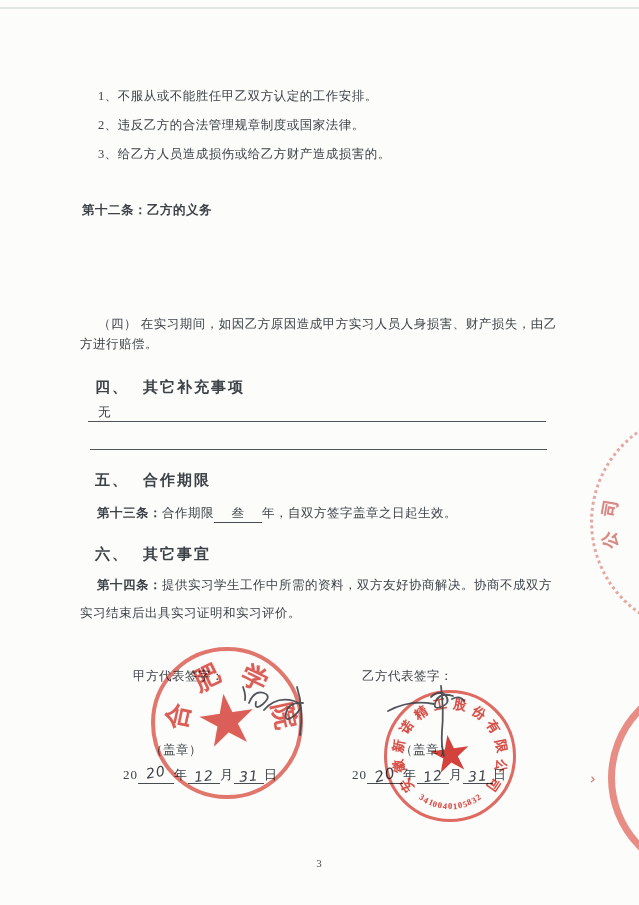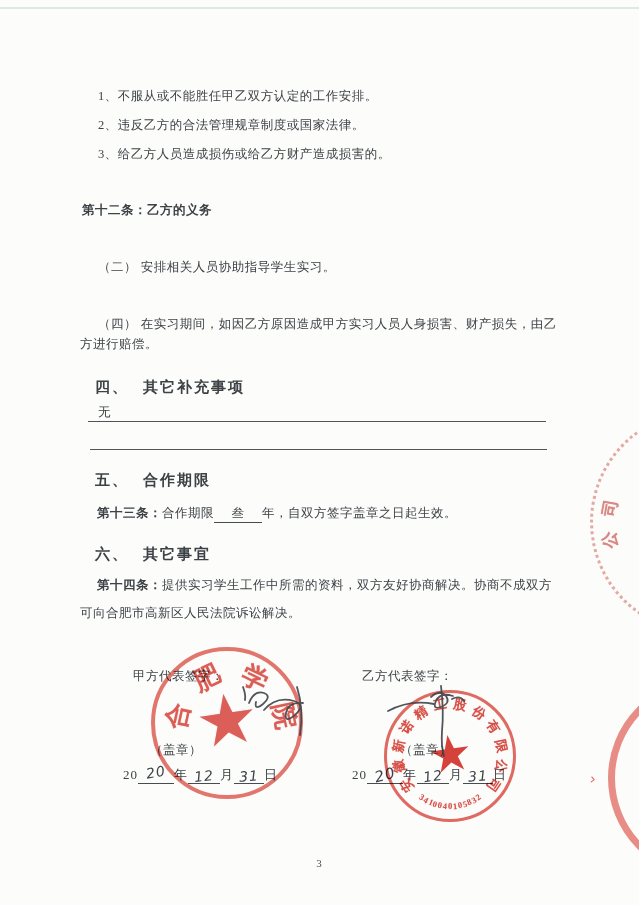--- a/index.html
+++ b/index.html
@@ -46,36 +46,35 @@
 </head>
 <body>
 
 <div class="page">
   <div class="scanline"></div>
 
   <div class="line" style="left:98px;top:88px">1、不服从或不能胜任甲乙双方认定的工作安排。</div>
   <div class="line" style="left:98px;top:117px">2、违反乙方的合法管理规章制度或国家法律。</div>
   <div class="line" style="left:98px;top:146px">3、给乙方人员造成损伤或给乙方财产造成损害的。</div>
   <div class="line b" style="left:82px;top:202px">第十二条：乙方的义务</div>
-  <div class="line" style="left:98px;top:259px">（二） 安排相关人员协助指导学生实习。</div>
   <div class="line" style="left:98px;top:316px">（四） 在实习期间，如因乙方原因造成甲方实习人员人身损害、财产损失，由乙</div>
   <div class="line" style="left:80px;top:336px">方进行赔偿。</div>
 
   <div class="hdr" style="left:95px;top:378px"><span>四、</span><span class="gap"></span><span>其它补充事项</span></div>
   <div class="fillline" style="left:88px;top:403px;width:458px">
       <span class="fillword">无</span>
     </div>
   <div class="fillline" style="left:90px;top:431px;width:457px"></div>
 
   <div class="hdr" style="left:95px;top:471px"><span>五、</span><span class="gap"></span><span>合作期限</span></div>
   <div class="line" style="left:97px;top:505px"><span class="b">第十三条：</span><span>合作期限</span><span class="blank" style="min-width:48px">叁</span><span>年，自双方签字盖章之日起生效。</span></div>
 
   <div class="hdr" style="left:95px;top:545px"><span>六、</span><span class="gap"></span><span>其它事宜</span></div>
   <div class="line" style="left:97px;top:577px"><span class="b">第十四条：</span><span>提供实习学生工作中所需的资料，双方友好协商解决。协商不成双方</span></div>
-  <div class="line" style="left:80px;top:605px">可向合肥市高新区人民法院诉讼解决。</div>
+  <div class="line" style="left:80px;top:605px">实习结束后出具实习证明和实习评价。</div>
 
   <div class="line" style="left:133px;top:668px">甲方代表签字：</div>
   <div class="line" style="left:362px;top:668px">乙方代表签字：</div>
   <div class="line" style="left:150px;top:742px">（盖章）</div>
   <div class="line" style="left:400px;top:742px">（盖章）</div>
 
   <div class="line daterow" style="left:123px;top:766px">
     <span>20</span><span class="dblank" style="width:36px"><i class="hw" style="transform:translateX(-50%) rotate(-10deg);bottom:3px">20</i></span><span>年</span><span class="dblank" style="width:32px"><i class="hw" style="transform:translateX(-50%) rotate(-6deg)">12</i></span><span>月</span><span class="dblank" style="width:30px"><i class="hw" style="transform:translateX(-50%) rotate(-4deg)">31</i></span><span>日</span>
   </div>
   <div class="line daterow" style="left:352px;top:766px">

